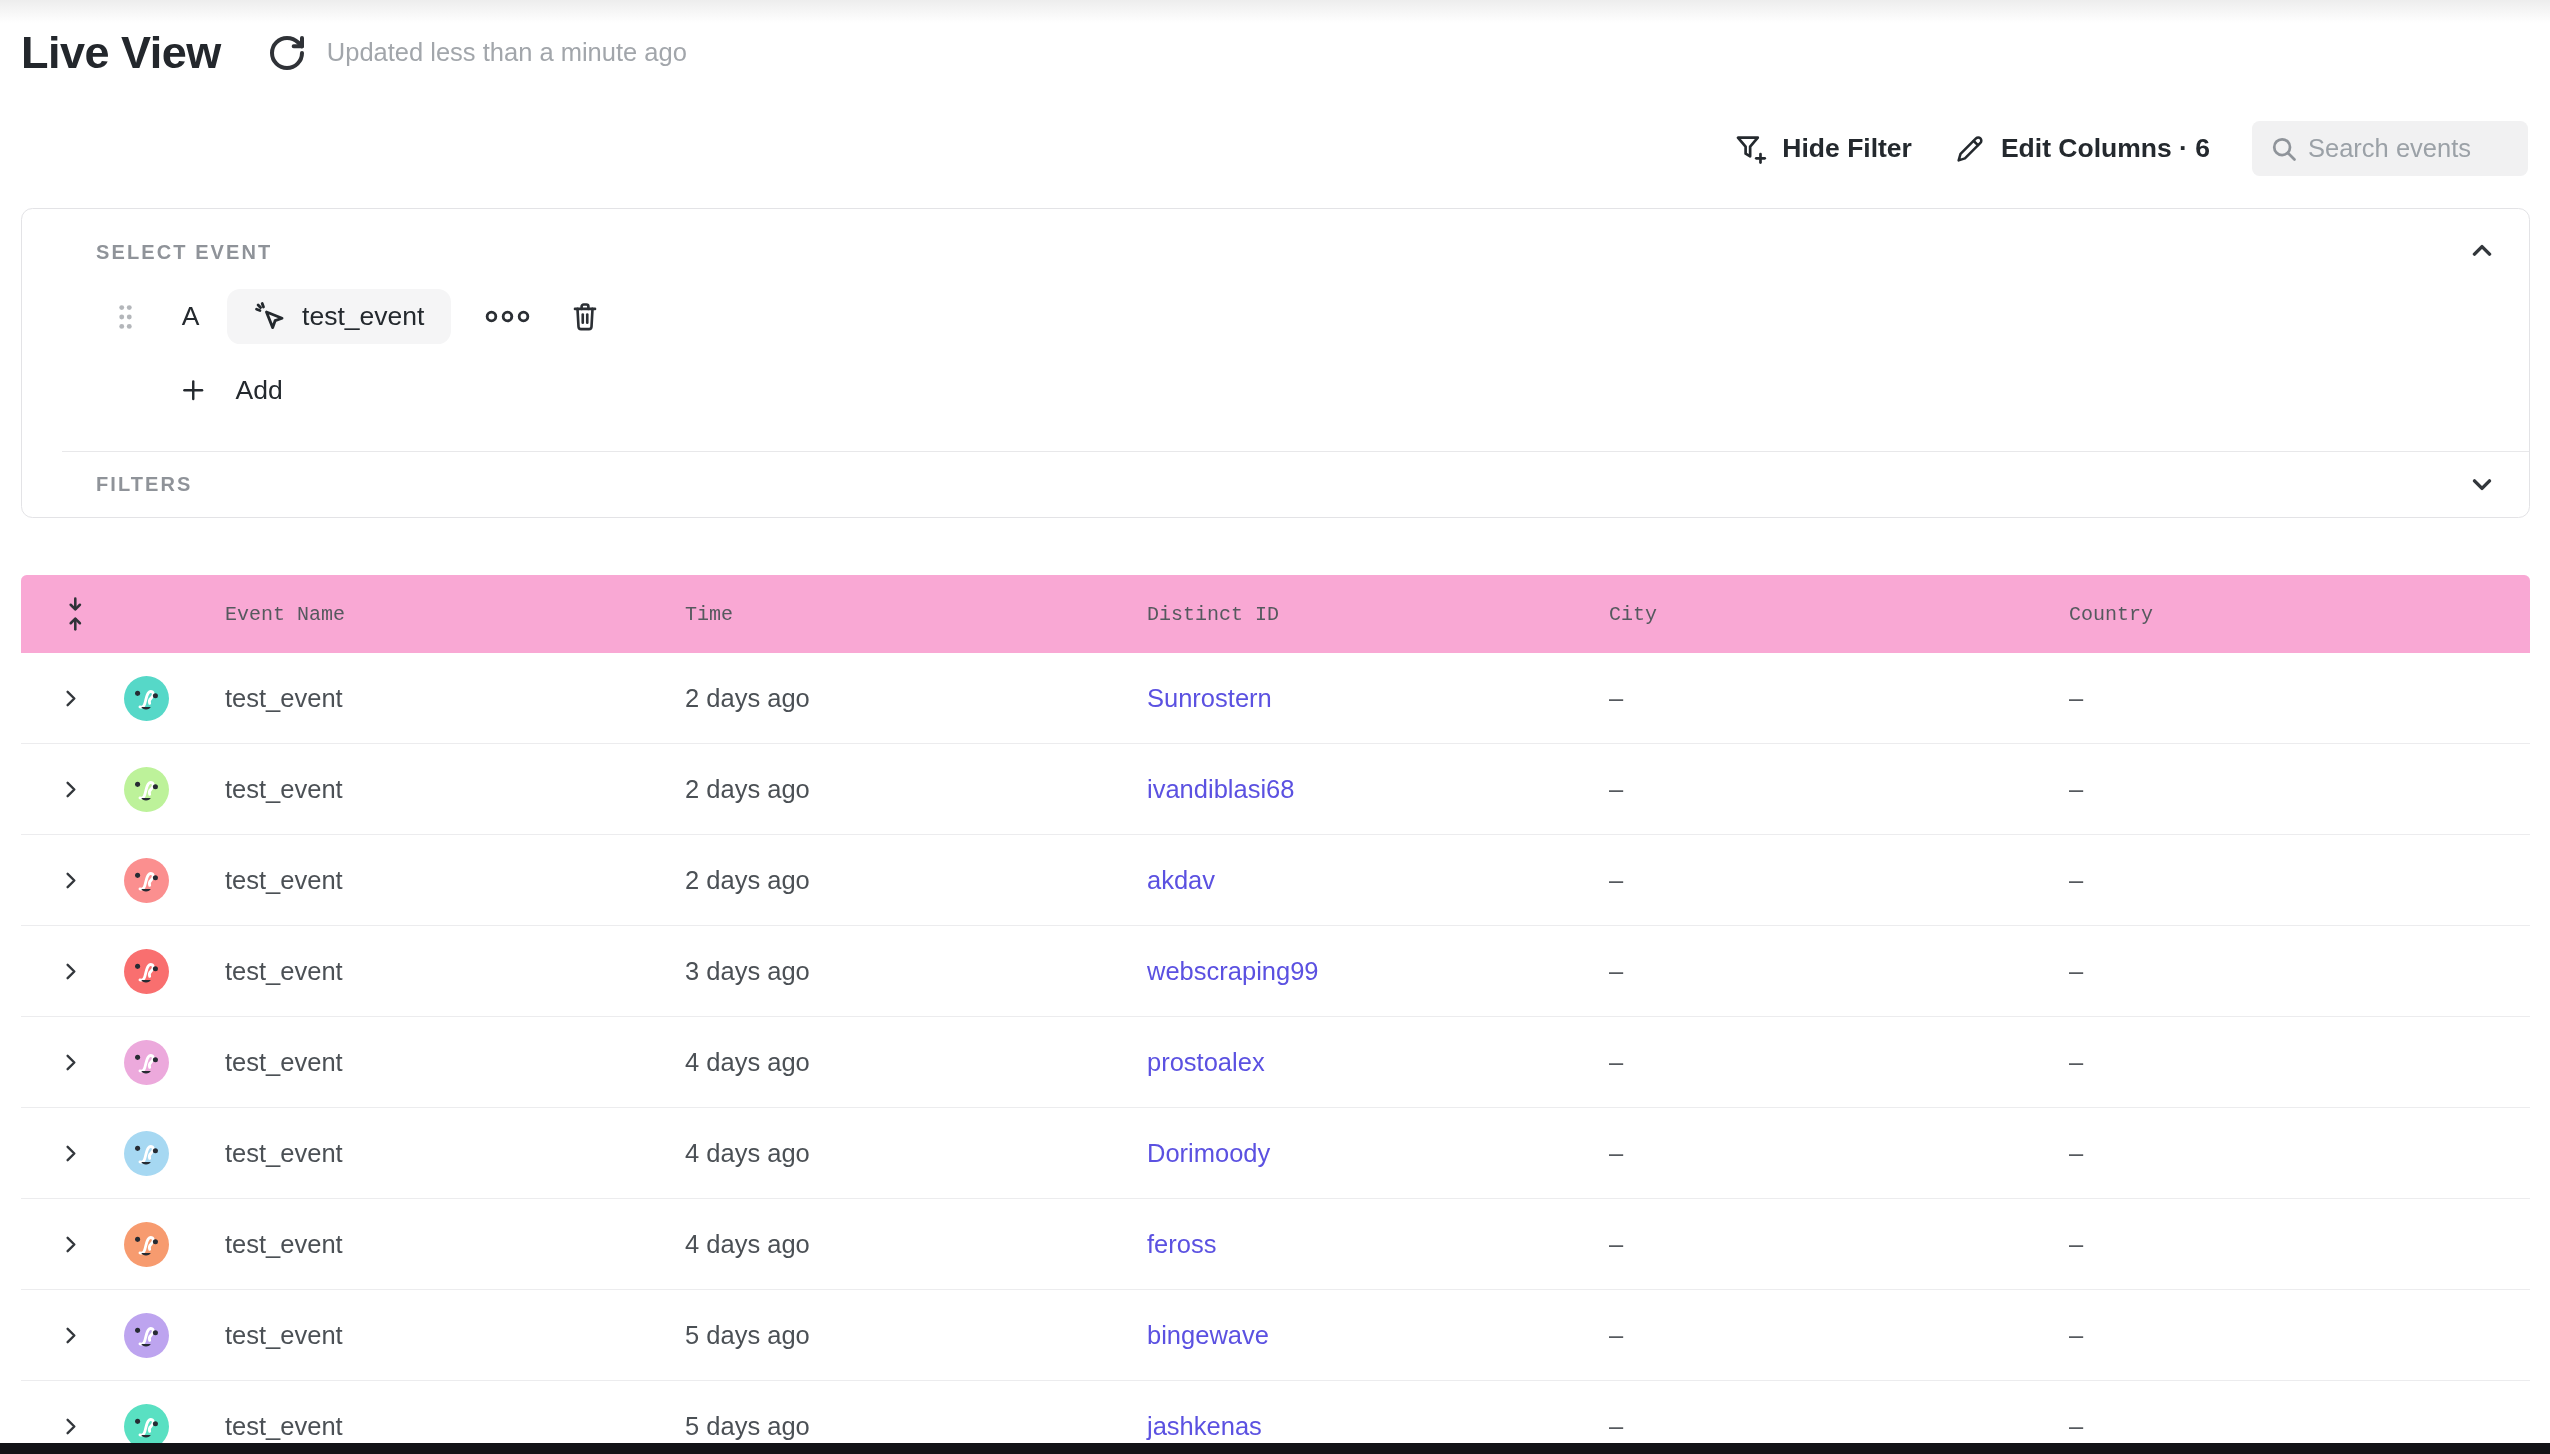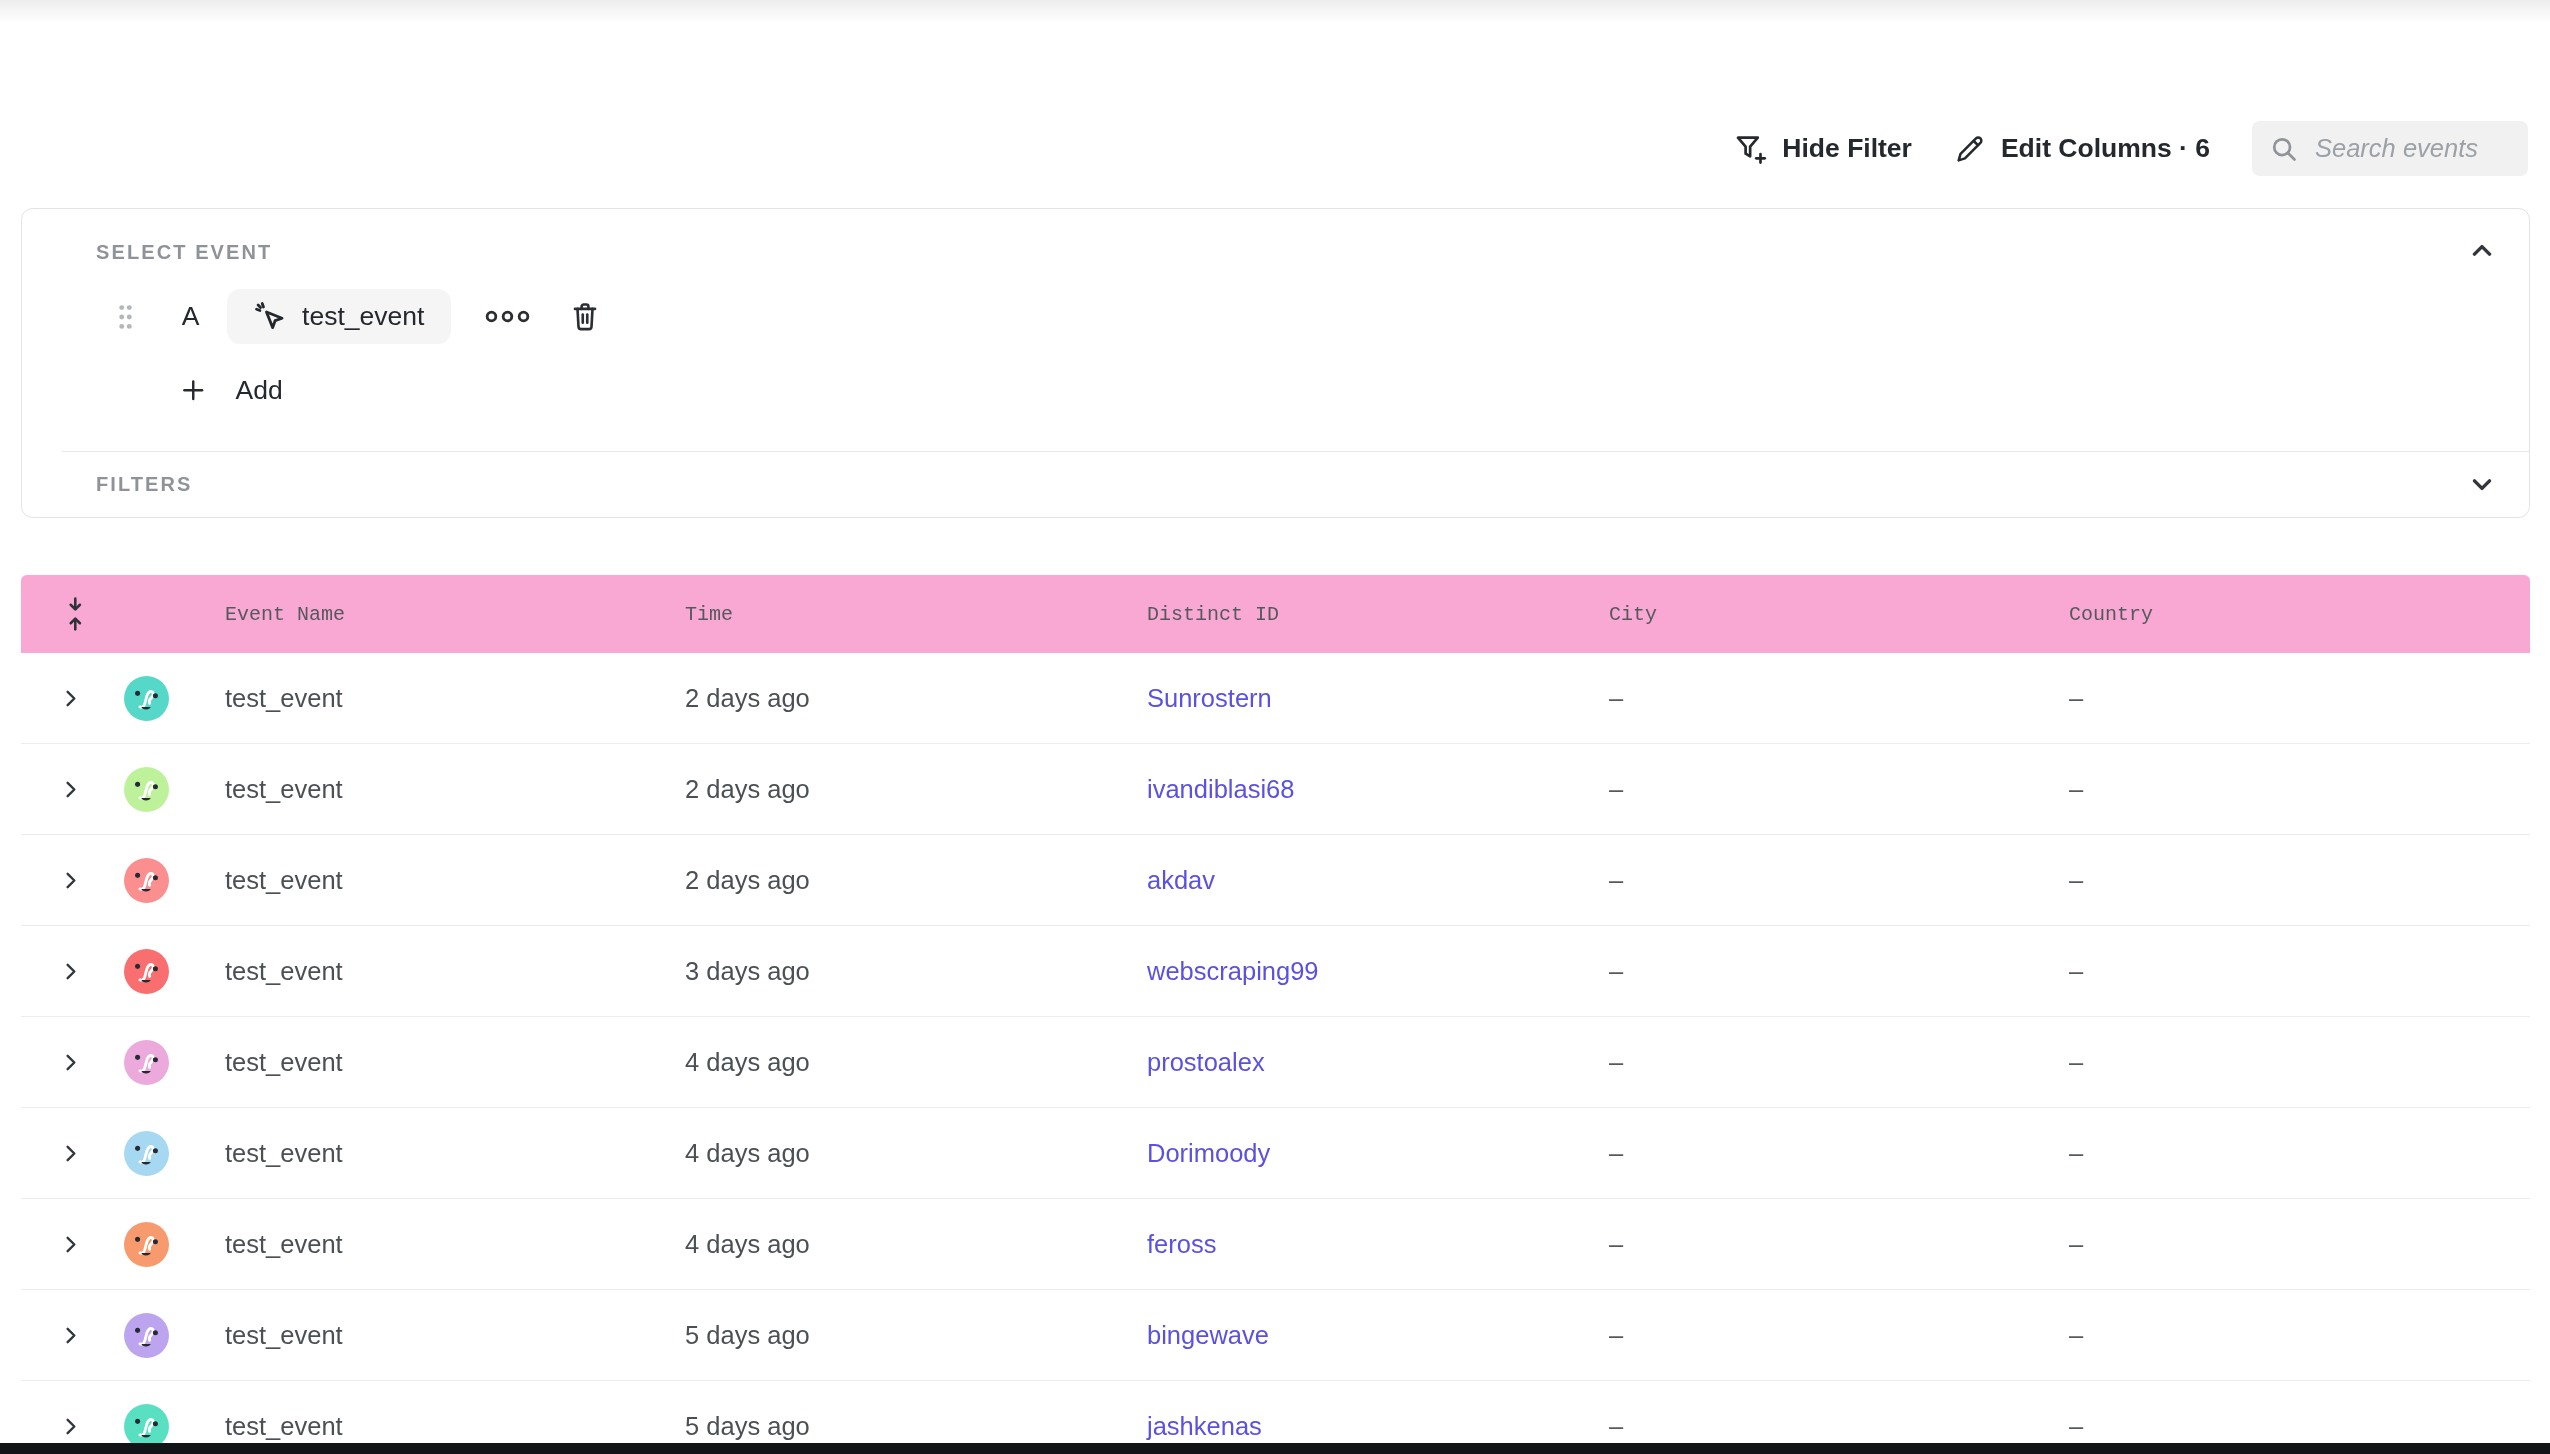--- a/index.html
+++ b/index.html
@@ -19,21 +19,21 @@
   .updated-text { margin-left:19px; font-size:25.5px; color:#a2a6ab; }
 
   
   .toolbar { position:absolute; top:121px; right:22px; height:55px; display:flex;
     align-items:center; gap:42px; }
   .tool-btn { display:flex; align-items:center; gap:15px; font-size:26.5px; font-weight:700;
     color:#24292e; background:none; border:none; cursor:pointer; }
   .search-box { width:276px; height:55px; background:#f1f1f2; border-radius:7.6px;
     display:flex; align-items:center; padding:0 17px; }
   .search-box input { border:none; outline:none; background:transparent; width:100%;
-    margin-left:16px; font-size:25.5px; color:#15803d; font-family:"Liberation Sans",sans-serif;font-style:italic; }
+    margin-left:9px; font-size:25.5px; color:#15803d; font-family:"Liberation Sans",sans-serif; }
   .search-box input::placeholder { color:#9ba1a7; }
 
   
   .card { position:absolute; top:208px; left:21px; width:2509px; height:310px;
     border:0.9px solid #e3e3e6; border-radius:11.4px; background:#fff;padding-left:40px; }
   .card-top { position:relative; height:242px; }
   .section-label { position:absolute; top:32px; left:34px; font-size:20px; font-weight:700;
     letter-spacing:2.1px; color:#8f9399; }
   .collapse-up-btn { position:absolute; top:26.5px; right:32px; background:none; border:none; cursor:pointer; }
   .event-row { position:absolute; top:79px; left:0; height:57px; display:flex; align-items:center; }
@@ -70,20 +70,32 @@
   .bottom-bar { position:absolute; left:0; right:0; bottom:0; height:12.3px; background:#121316; }
 
   svg { display:block; }
 </style>
 </head>
 <body>
 
 <div class="viewport">
   <div class="top-fade"></div>
 
+  <div class="page-header">
+    <div class="page-title">Live View</div>
+    <button class="refresh-btn">
+      <span>
+        <svg width="40" height="40" viewBox="0 0 24 24" fill="none" stroke="#2f3237" stroke-width="2.4" stroke-linecap="round" stroke-linejoin="round">
+          <path d="M21 12a9 9 0 1 1-9-9c2.52 0 4.93 1 6.74 2.74L21 8"></path>
+          <polyline points="21 3 21 8 16 8"></polyline>
+        </svg>
+      </span>
+    </button>
+    <div class="updated-text">Updated less than a minute ago</div>
+  </div>
 
   <div class="toolbar">
     <button class="tool-btn">
       <span>
         <svg width="34" height="34" viewBox="0 0 24 24" fill="none" stroke="#24292e" stroke-width="1.9" stroke-linecap="round" stroke-linejoin="round">
           <path d="M3.5 4h14l-5.4 6.4v6.8l-3.2-1.9v-4.9L3.5 4z"></path>
           <line x1="19.4" y1="15.6" x2="19.4" y2="21.6"></line>
           <line x1="16.4" y1="18.6" x2="22.4" y2="18.6"></line>
         </svg>
       </span>

